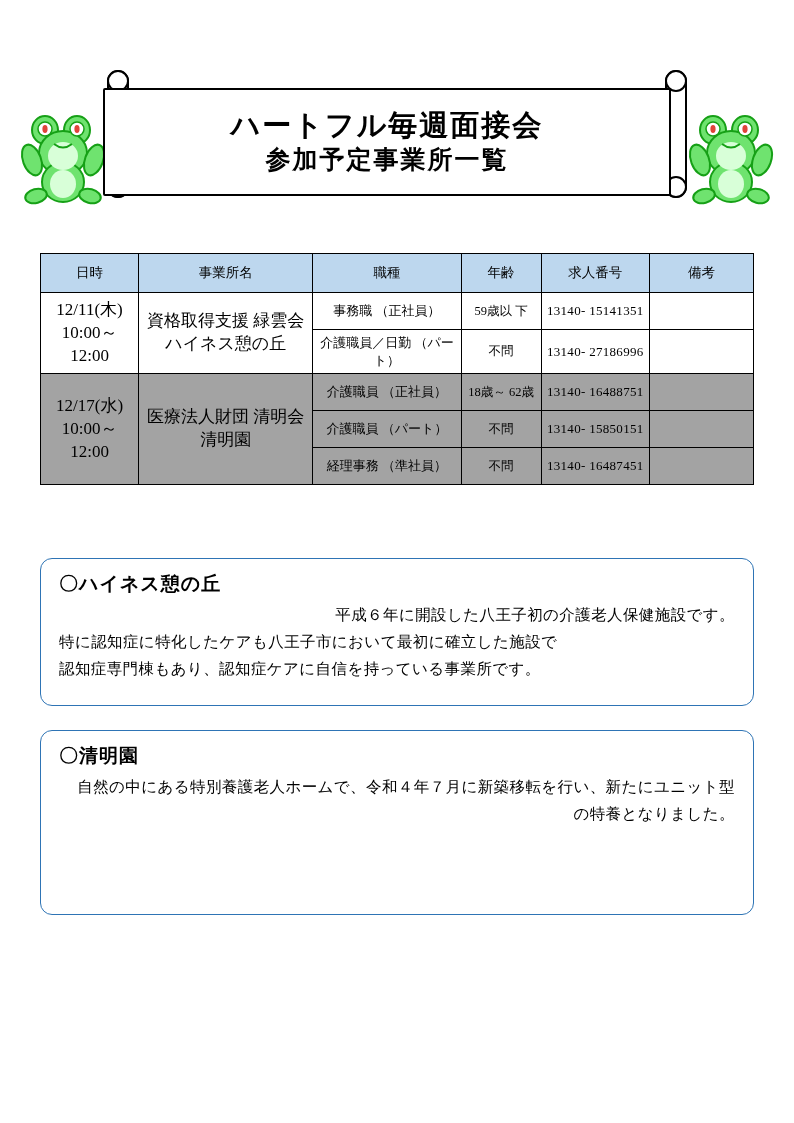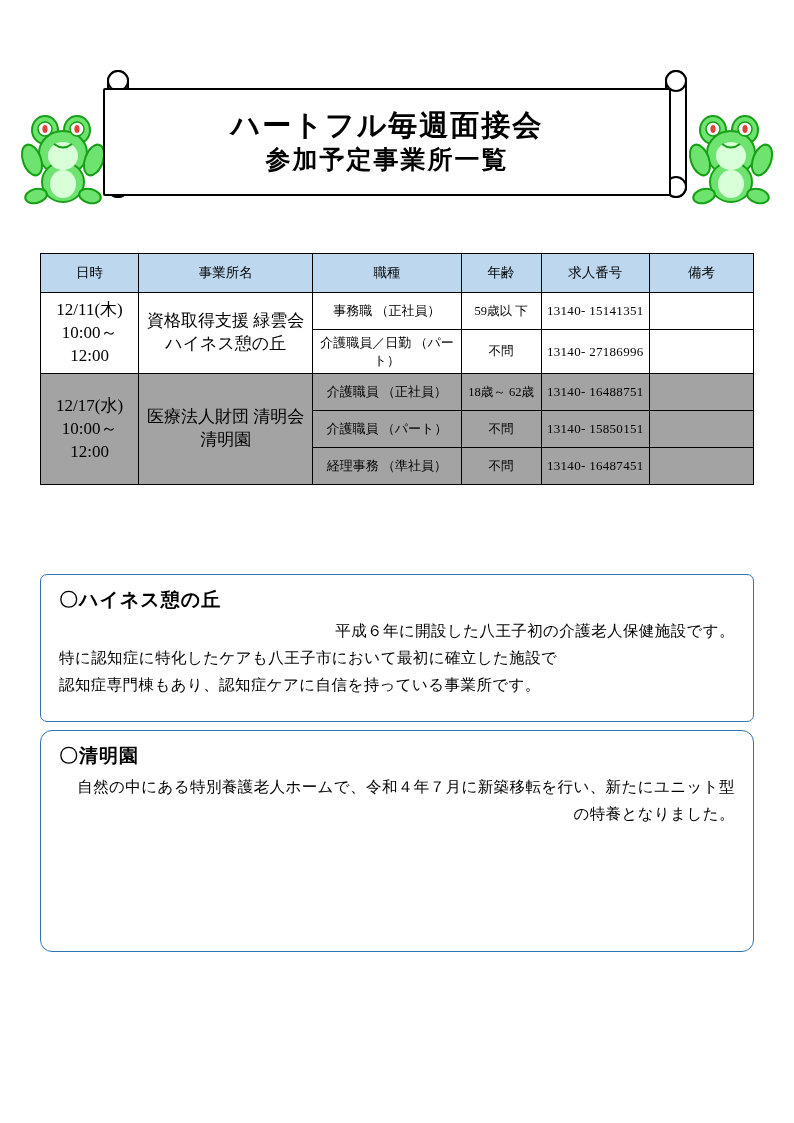--- a/index.html
+++ b/index.html
@@ -133,22 +133,22 @@
   .desc-box {
     position: absolute;
     left: 40px;
     width: 714px;
     border: 1px solid #2e74b5;
     border-radius: 12px;
     box-sizing: border-box;
     background: #ffffff;
     padding: 12px 18px 14px 18px;
   }
-  #desc-hines { top: 574px; height: 148px; border-radius: 7px; }
-  #desc-seimei { top: 730px; height: 222px; }
+  #desc-hines { top: 558px; height: 148px; }
+  #desc-seimei { top: 730px; height: 185px; }
 
   .desc-title {
     font-size: 19px;
     font-weight: bold;
     margin: 0 0 4px 0;
     letter-spacing: 1px;
   }
   .desc-body {
     font-size: 15.5px;
     line-height: 1.75;

